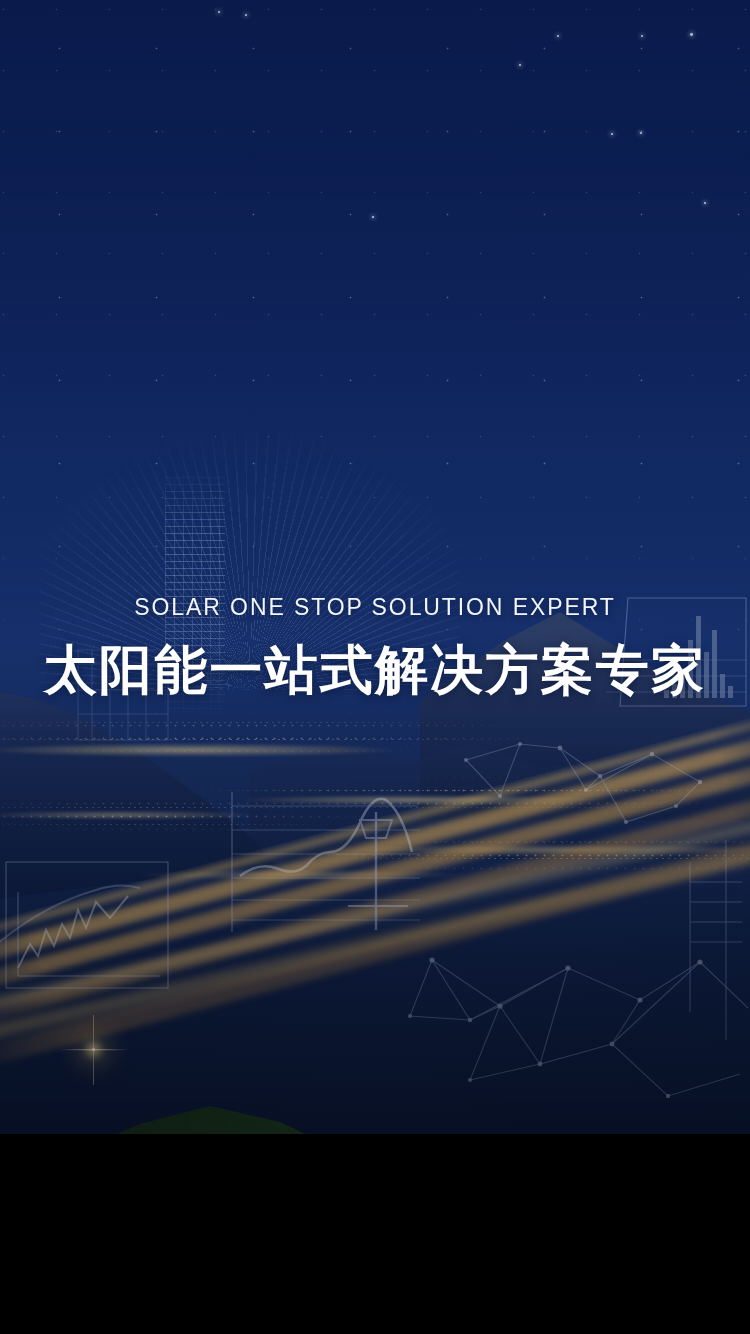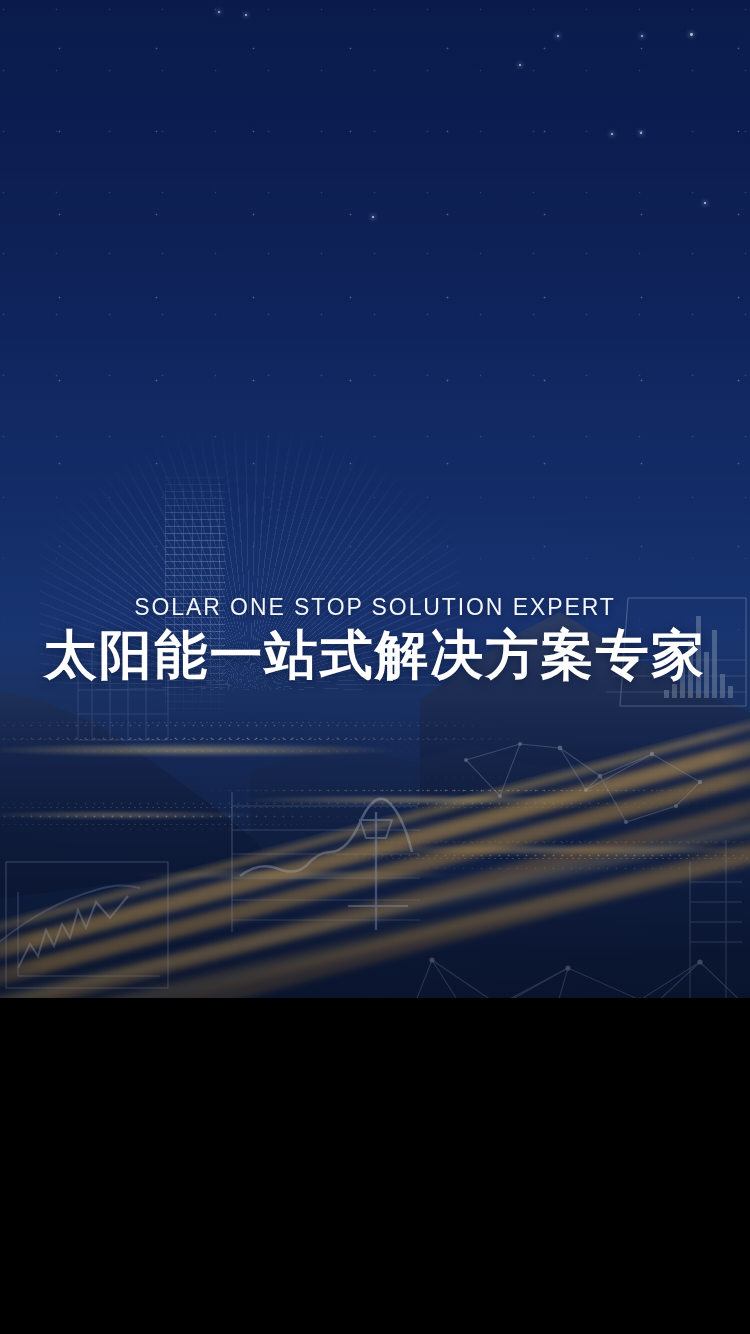--- a/index.html
+++ b/index.html
@@ -1,21 +1,21 @@
 <!DOCTYPE html>
 <html lang="zh"><head>
 <meta charset="utf-8">
 <title>Solar Hero Banner</title>
 <style>
   html,body{margin:0;padding:0;background:#000;}
   body{font-family:"Liberation Sans","DejaVu Sans",sans-serif;}
 
   #stage{
     position:relative;
-    width:750px;height:998px;
+    width:750px;height:1134px;
     overflow:hidden;
     background:#0d2158;
   }
   .layer{position:absolute;inset:0;pointer-events:none;}
 
   
   #sky{
     background:
       radial-gradient(140% 70% at 50% 100%, rgba(60,92,170,.85) 0%, rgba(30,56,128,.35) 42%, rgba(13,33,88,0) 72%),
       linear-gradient(180deg,
@@ -144,21 +144,21 @@
   #eyebrow{
     color:#f2f5fb;
     font-size:23px;
     letter-spacing:1.9px;
     font-weight:400;
     line-height:1;
     text-shadow:0 1px 6px rgba(4,14,40,.55);
     white-space:nowrap;
   }
   #headline{
-    margin-top:8px;
+    margin-top:23px;
     color:#ffffff;
     font-size:53px;
     font-weight:700;
     letter-spacing:2.2px;
     line-height:1.05;
     text-shadow:0 2px 10px rgba(4,14,40,.55);
     white-space:nowrap;
   }
 </style>
 </head>

